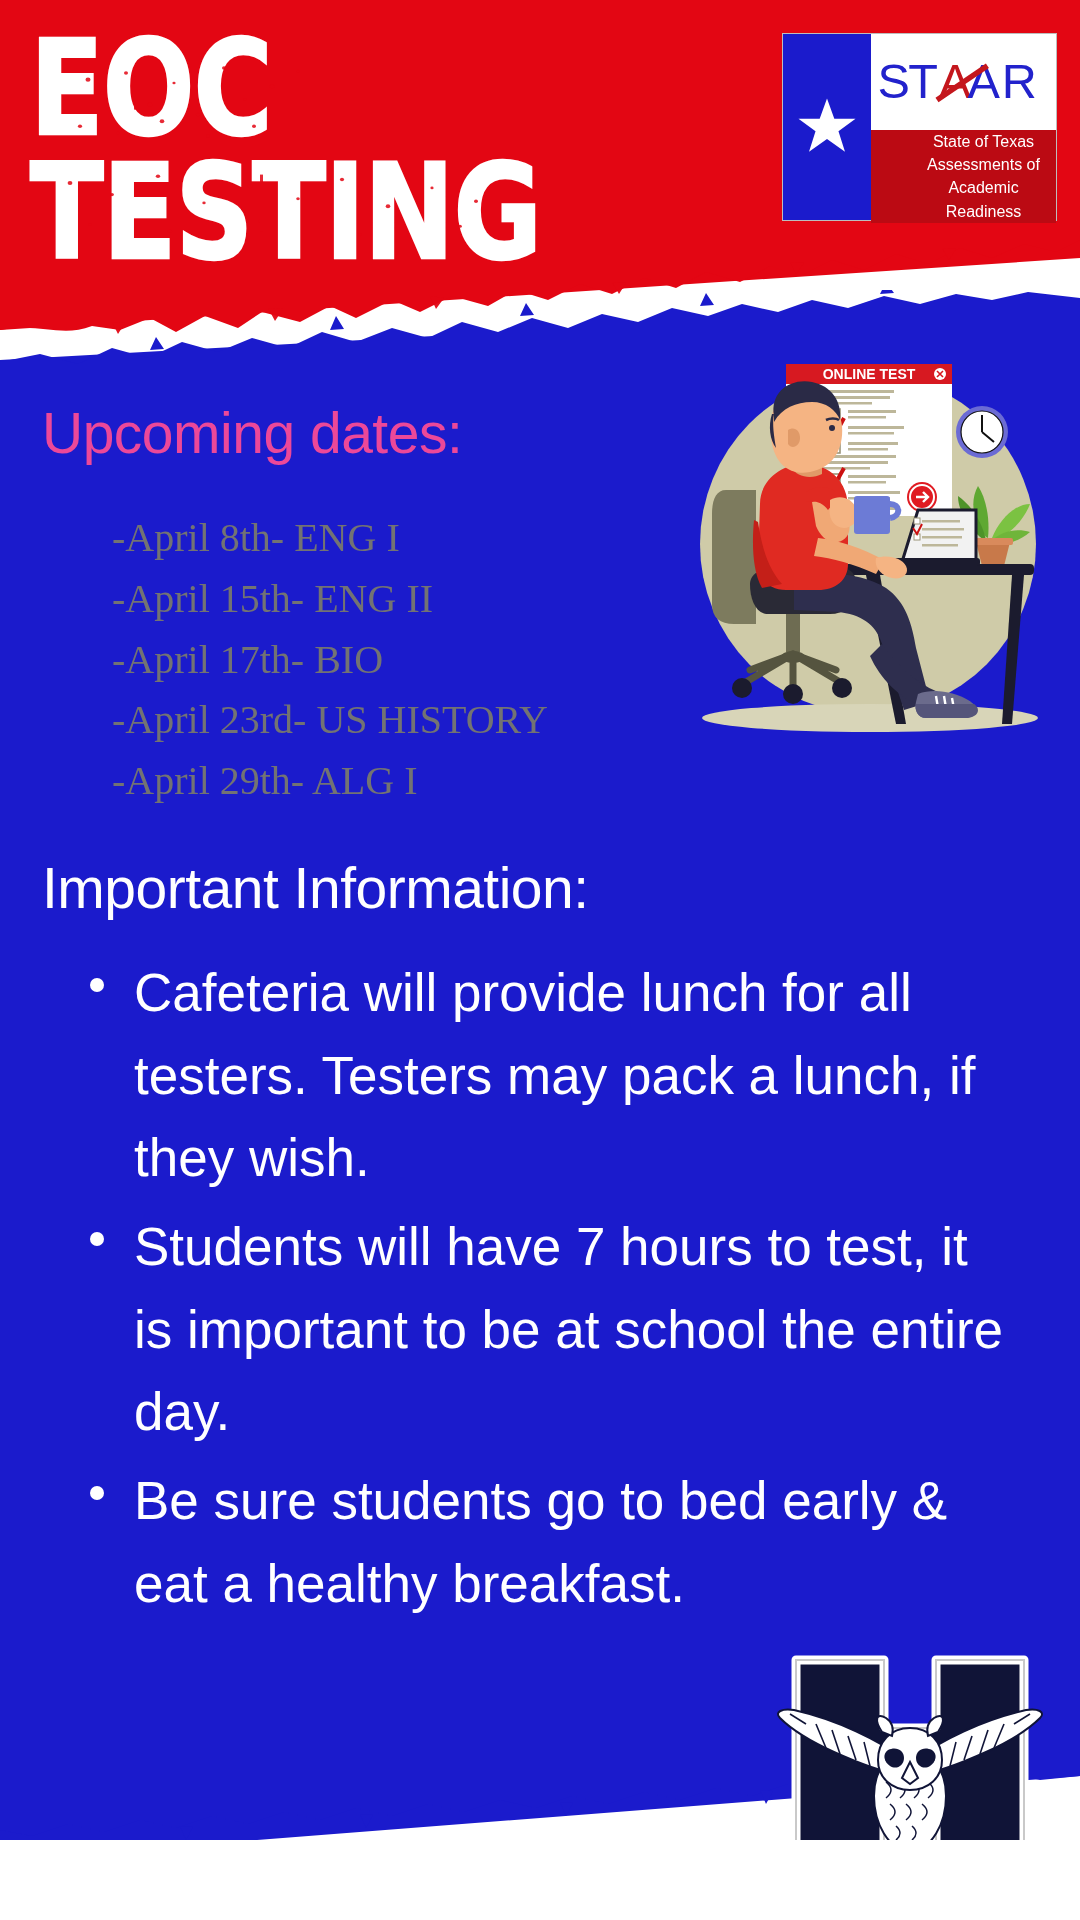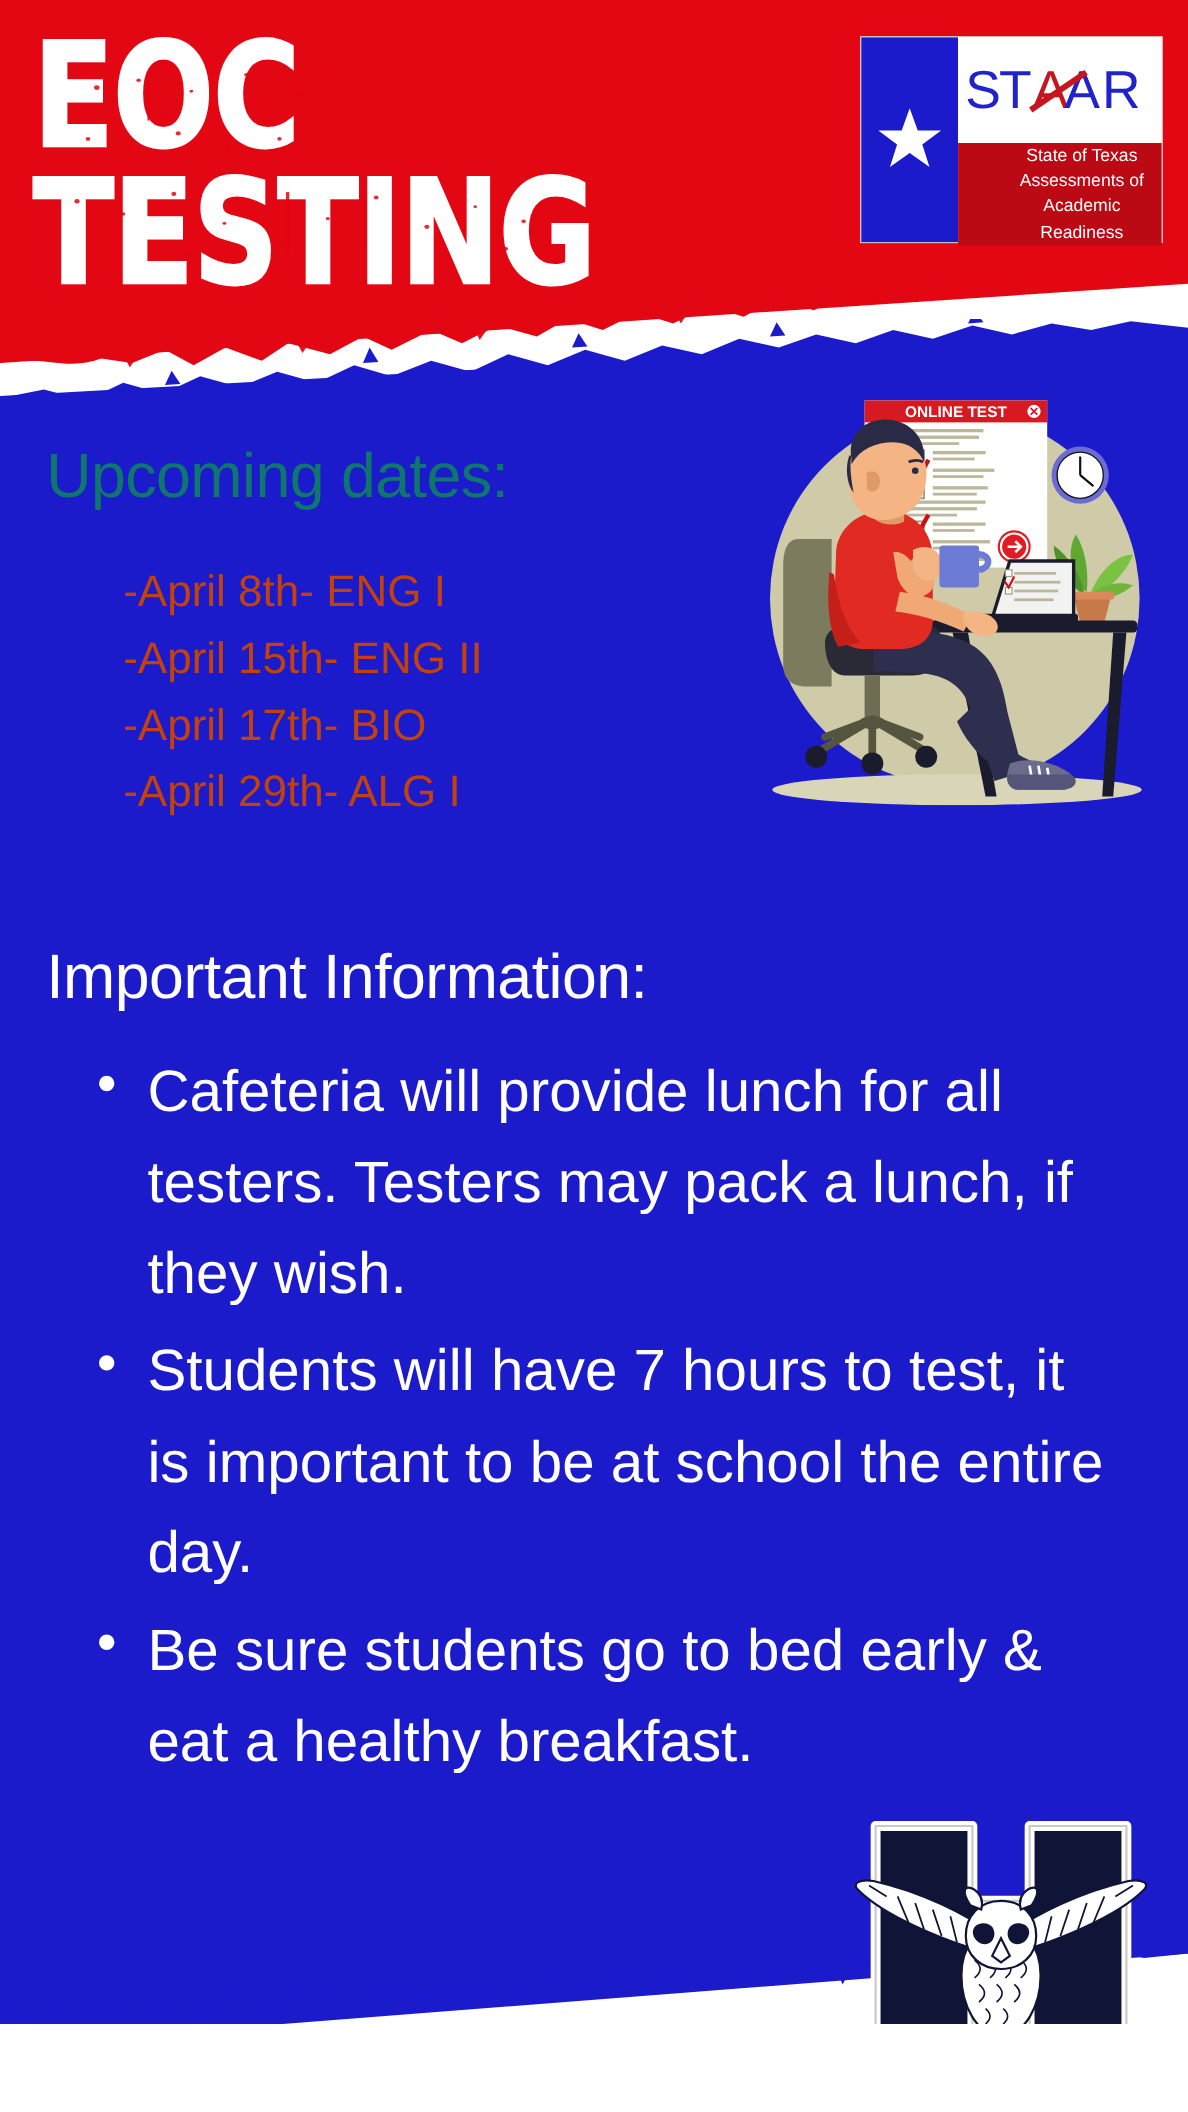--- a/index.html
+++ b/index.html
@@ -92,29 +92,29 @@
     display:flex; flex-direction:column;
     align-items:center; justify-content:center;
     font-size:16px; line-height:1.45; text-align:center;
     font-family:"Liberation Sans", sans-serif;
     padding-left:40px;
   }
 
   
   .h-upcoming {
     position:absolute; left:42px; top:400px;
-    color:#0f766e; font-size:57px; font-weight:400;
+    color:#ec4899; font-size:57px; font-weight:400;
     font-family:"Liberation Sans", sans-serif;
     letter-spacing:-0.5px;
     z-index:6;
   }
   .dates-list {
     position:absolute; left:112px; top:508px;
-    color:#c2410c; font-size:40px; line-height:1.52;
-    font-family:Liberation Sans, sans-serif;
+    color:#737373; font-size:40px; line-height:1.52;
+    font-family:Liberation Serif, serif;
     z-index:6;
   }
   .h-important {
     position:absolute; left:42px; top:855px;
     color:#ffffff; font-size:57px; font-weight:400;
     font-family:"Liberation Sans", sans-serif;
     letter-spacing:-0.5px;
     z-index:6;
   }
   .info-list {
@@ -252,20 +252,21 @@
         </div>
       </div>
     </div>
   </div>
 
   <div class="h-upcoming">Upcoming dates:</div>
   <div class="dates-list">
     <div>-April 8th- ENG I</div>
     <div>-April 15th- ENG II</div>
     <div>-April 17th- BIO</div>
+    <div>-April 23rd- US HISTORY</div>
     <div>-April 29th- ALG I</div>
   </div>
 
   <svg class="illus" viewBox="0 0 360 380">
 
     <ellipse cx="178" cy="192" rx="168" ry="170" fill="#CFCBA8"></ellipse>
 
     <ellipse cx="180" cy="366" rx="168" ry="14" fill="#D8D5B8"></ellipse>
 
     <g>

